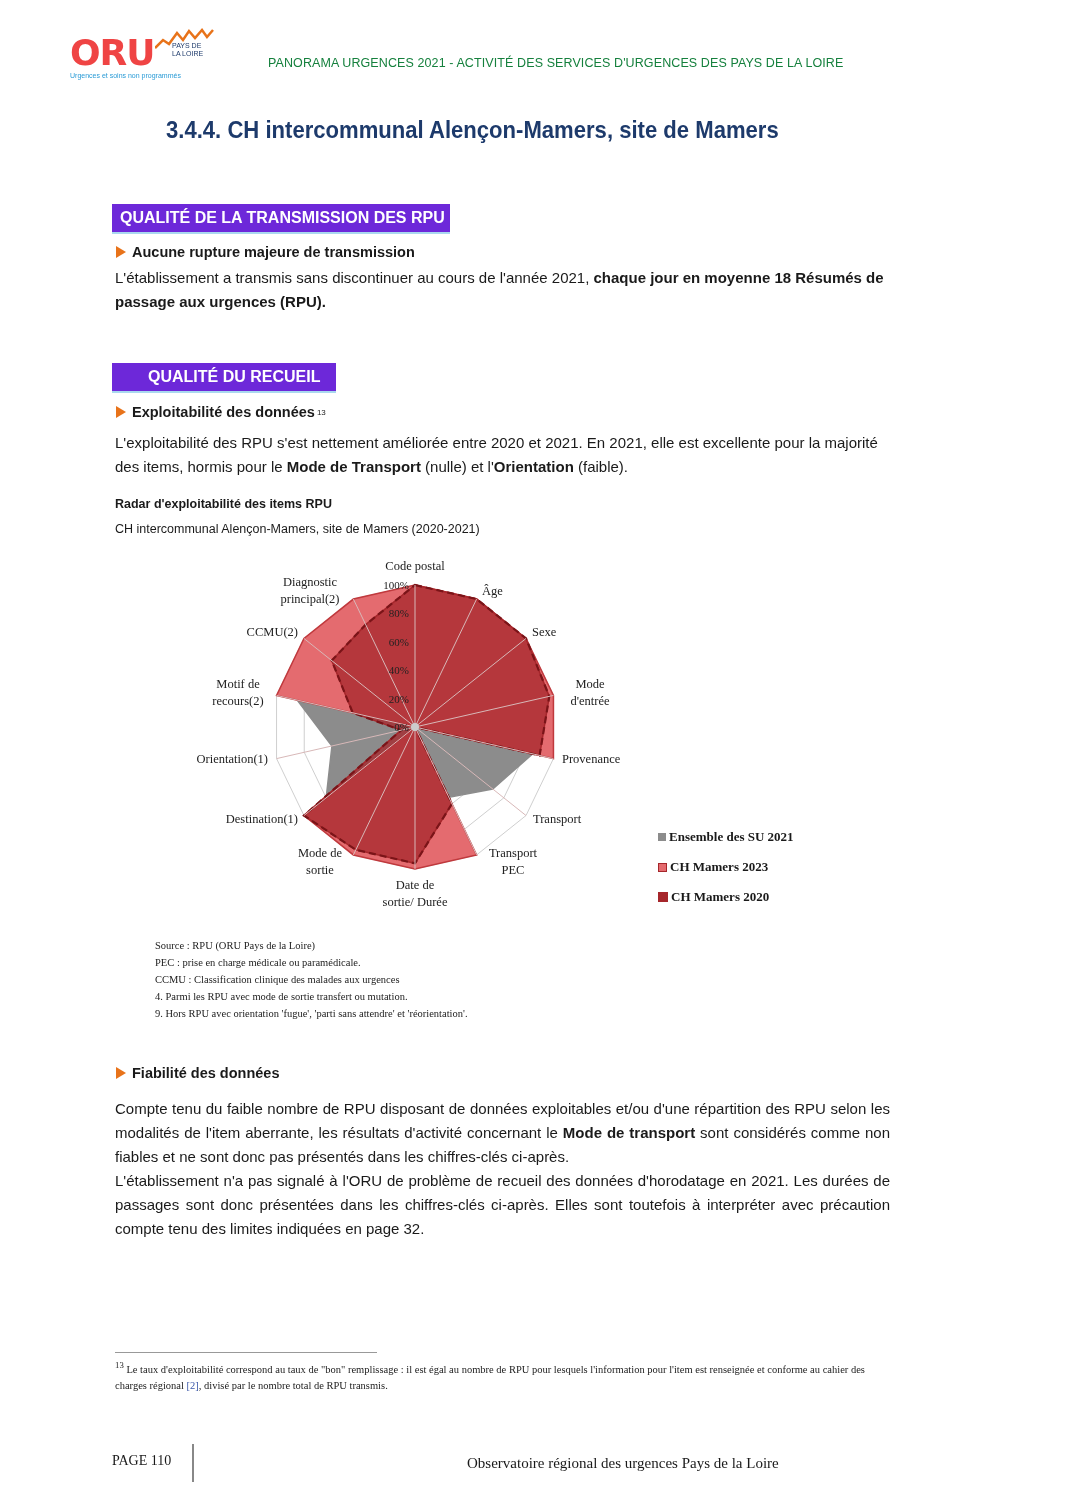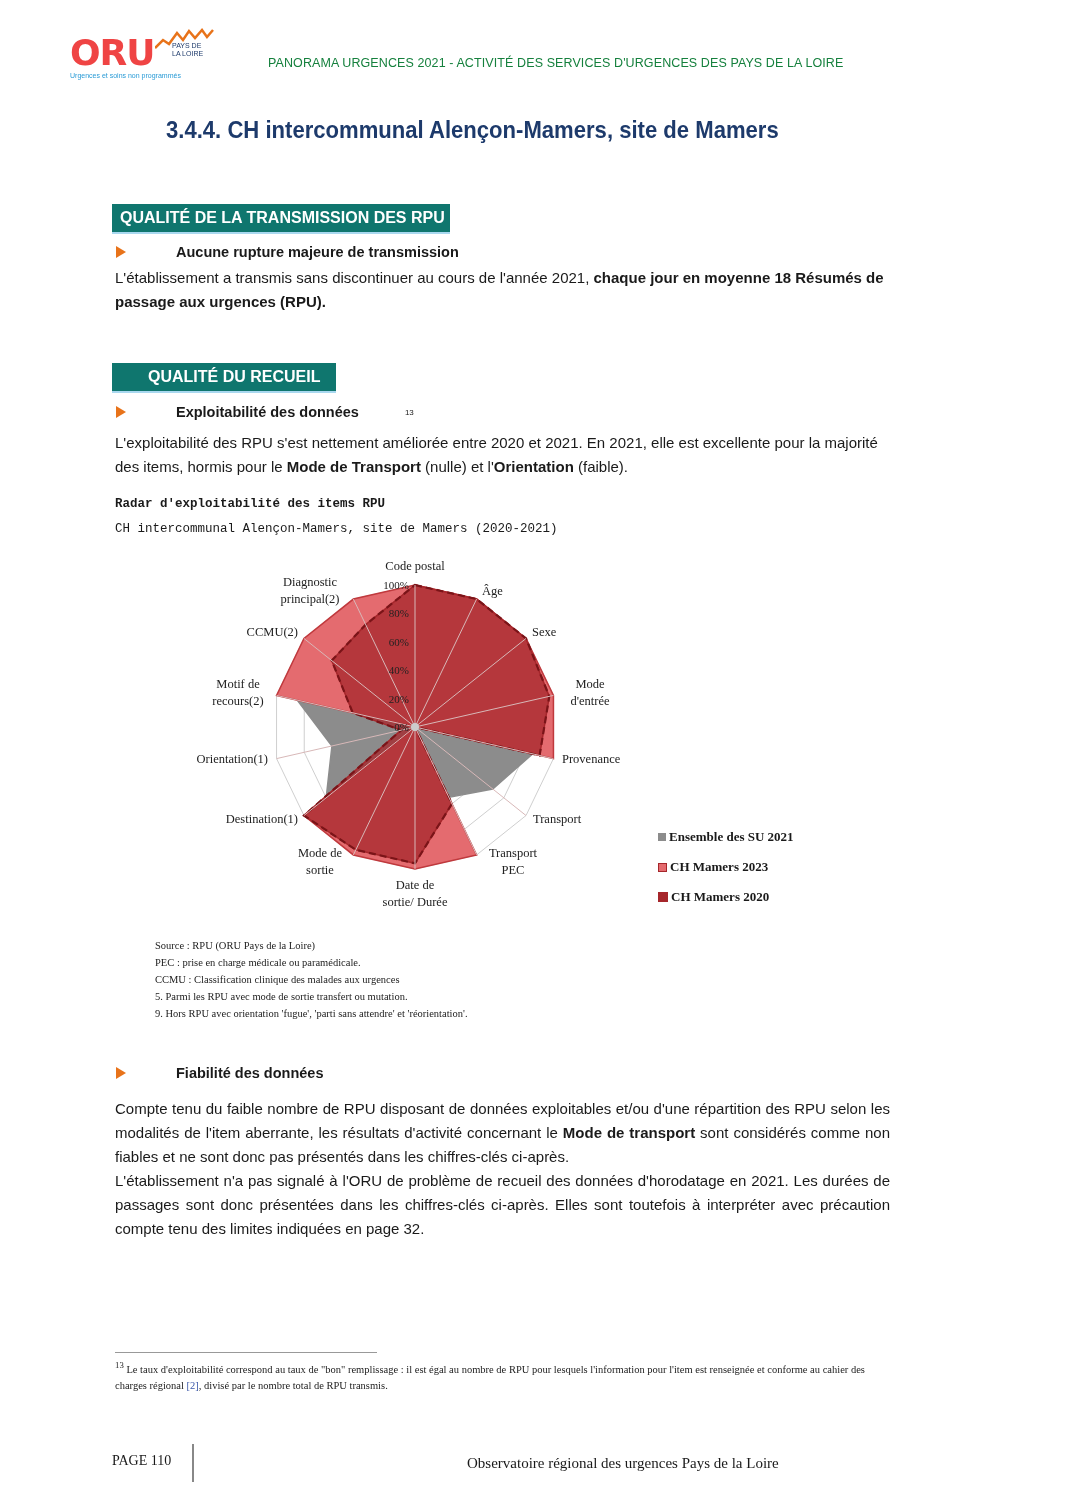--- a/index.html
+++ b/index.html
@@ -5,30 +5,30 @@
   html, body { margin: 0; padding: 0; background: #ffffff; }
   body { width: 1080px; height: 1512px; position: relative; overflow: hidden; font-family: "Liberation Sans", sans-serif; color: #1a1a1a; }
   .abs { position: absolute; }
   .logo { left: 70px; top: 28px; width: 150px; height: 55px; }
   .logo-oru { position: absolute; left: 0; top: 4px; font-family: "DejaVu Sans", sans-serif; font-weight: bold; font-size: 36px; letter-spacing: -1px; color: #ef4444; }
   .logo-pays { position: absolute; left: 102px; top: 14px; font-size: 7px; line-height: 8px; color: #1d3a6b; }
   .logo-tag { position: absolute; left: 0; top: 44px; font-size: 7px; color: #2a9bd6; white-space: nowrap; }
   .logo-wave { position: absolute; left: 85px; top: 0; }
   .header-title { left: 268px; top: 56px; font-size: 12.5px; color: #15803d; letter-spacing: 0.1px; white-space: nowrap; }
   .page-title { left: 166px; top: 116px; font-size: 24px; font-weight: bold; color: #1d3a6b; white-space: nowrap; font-family: "Liberation Sans", sans-serif; transform: scaleX(0.92); transform-origin: left; }
-  .section-band { background: #0f766e; color: #ffffff; font-weight: bold; font-size: 16px; padding: 4px 8px; height: 20px; line-height: 20px; white-space: nowrap; box-shadow: 0 2px 0 #a9d8ef; }
+  .section-band { background: #6d28d9; color: #ffffff; font-weight: bold; font-size: 16px; padding: 4px 8px; height: 20px; line-height: 20px; white-space: nowrap; box-shadow: 0 2px 0 #a9d8ef; }
   .band1 { left: 112px; top: 204px; width: 322px; }
   .band2 { left: 112px; top: 363px; width: 180px; padding-left: 36px; }
-  .sub-head { font-weight: bold; font-size: 14.5px; white-space: nowrap; display: flex; align-items: center; gap: 44px; }
+  .sub-head { font-weight: bold; font-size: 14.5px; white-space: nowrap; display: flex; align-items: center; }
   .sub-head .tri { width: 0; height: 0; border-top: 6px solid transparent; border-bottom: 6px solid transparent; border-left: 10px solid #e8731a; margin-right: 6px; }
   .sub-head sup { font-size: 8px; font-weight: normal; margin-left: 2px; }
   .para { font-size: 15px; line-height: 24px; color: #1a1a1a; width: 775px; }
   .para b { font-weight: bold; }
   .justify { text-align: justify; }
-  .serif { font-family: Liberation Mono, monospace; }
+  .serif { font-family: Liberation Sans, sans-serif; }
   .chart-title { left: 115px; top: 497px; font-size: 12.5px; font-weight: bold; }
   .chart-sub { left: 115px; top: 522px; font-size: 12.5px; }
   .radar { left: 150px; top: 550px; }
   .axis-label { font-family: "Liberation Serif", serif; font-size: 12.5px; fill: #222; }
   .tick-label { font-family: "Liberation Serif", serif; font-size: 11px; fill: #222; }
   .legend { left: 658px; top: 822px; }
   .legend-item { display: flex; align-items: center; height: 30px; font-family: "Liberation Serif", serif; font-size: 13px; white-space: nowrap; font-weight: bold; }
   .legend-swatch { width: 8px; height: 8px; margin-right: 3px; }
   .notes { left: 115px; top: 937px; font-family: "Liberation Serif", serif; font-size: 10.5px; line-height: 17px; color: #222; margin-left: 40px; }
   .footnote-rule { left: 115px; top: 1352px; width: 262px; height: 1px; background: #999; }
@@ -144,21 +144,21 @@
   <div class="legend-item">
     <span class="legend-swatch" style="background:#a6262b; width:10px; height:10px;"></span>
     <span>CH Mamers 2020</span>
   </div>
 </div>
 
 <div class="abs notes">
   <div>Source : RPU (ORU Pays de la Loire)</div>
   <div>PEC : prise en charge médicale ou paramédicale.</div>
   <div>CCMU : Classification clinique des malades aux urgences</div>
-  <div>5. Parmi les RPU avec mode de sortie transfert ou mutation.</div>
+  <div>4. Parmi les RPU avec mode de sortie transfert ou mutation.</div>
   <div>9. Hors RPU avec orientation 'fugue', 'parti sans attendre' et 'réorientation'.</div>
 </div>
 
 <div class="abs sub-head" style="left:116px; top:1065px;">
   <span class="tri"></span>
   <span>Fiabilité des données</span>
 </div>
 <div class="abs para justify" style="left:115px; top:1097px;">
   <span>Compte tenu du faible nombre de RPU disposant de données exploitables et/ou d'une répartition des RPU selon les modalités de l'item aberrante, les résultats d'activité concernant le </span><b>Mode de transport</b><span> sont considérés comme non fiables et ne sont donc pas présentés dans les chiffres-clés ci-après.</span><br>
   <span>L'établissement n'a pas signalé à l'ORU de problème de recueil des données d'horodatage en 2021. Les durées de passages sont donc présentées dans les chiffres-clés ci-après. Elles sont toutefois à interpréter avec précaution compte tenu des limites indiquées en page 32.</span>

